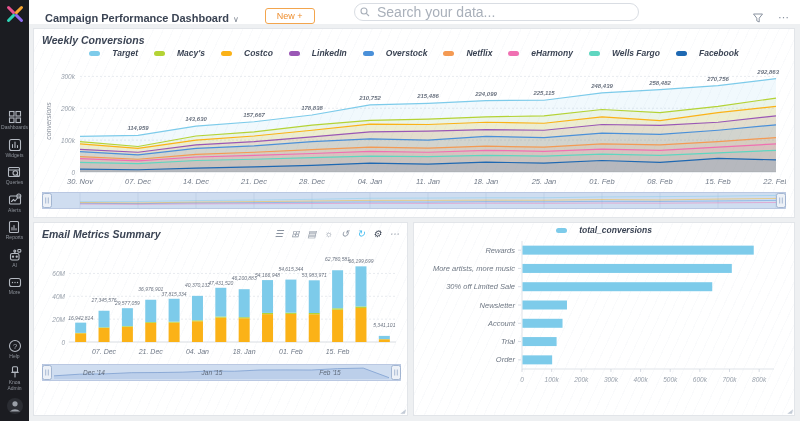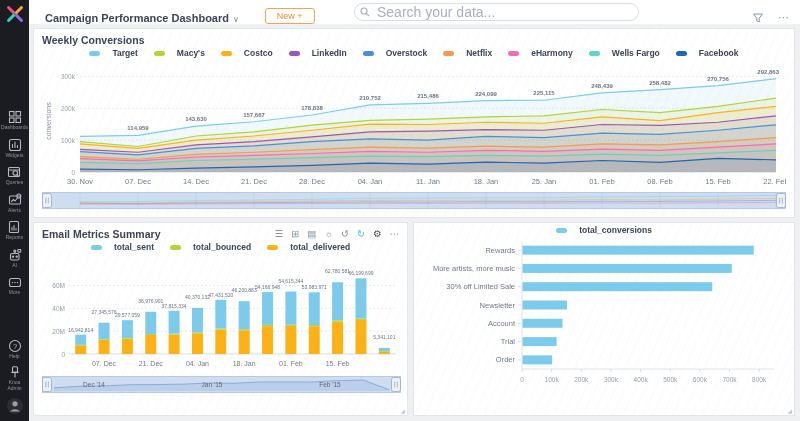--- a/index.html
+++ b/index.html
@@ -27,21 +27,21 @@
     font-size:9px; font-weight:normal; padding:2px 11px; border-radius:3px; cursor:pointer; }
   .search-wrap { position:absolute; left:325px; top:3px; width:285px; height:18px; }
   .search-wrap svg { position:absolute; left:6px; top:4px; }
   .search-input { width:100%; height:100%; border:1px solid #d9dde3; border-radius:10px;
     font-size:14px; padding-left:22px; color:#4a5260; outline:none; }
   .search-input::placeholder { color:#a9b0ba; }
   .topbar-right { margin-left:auto; display:flex; align-items:center; gap:14px; }
   .dots { font-size:11px; color:#8a93a0; letter-spacing:1px; cursor:pointer; }
 
   
-  .board { position:absolute; top:24px; left:0; right:0; bottom:0; }
+  .board { position:absolute; top:24px; left:0; right:0; bottom:0;font-style:italic; }
   .panel { position:absolute; background:#fff; border:1px solid #e2e5e9;
     background-image:repeating-linear-gradient(115deg, rgba(130,150,185,.045) 0 1px, transparent 1px 9px); }
   #weekly    { left:4px;   top:4px;   width:762px; height:190px; }
   #email     { left:4px;   top:198px; width:375px; height:194px; }
   #campaigns { left:384px; top:198px; width:382px; height:194px; }
   .panel-head { display:flex; align-items:center; padding:5px 8px 0 8px; }
   .panel-title { font-size:10.5px; font-weight:bold; color:#3b4454; }
   .toolbar { margin-left:auto; display:flex; gap:8px; align-items:center; }
   .tb-icon { font-size:9.5px; line-height:1; cursor:pointer; }
   .legend-row { display:flex; justify-content:center; gap:16px; margin-top:2px; }
@@ -330,34 +330,20 @@
               <span class="tb-icon" style="color: rgb(138, 147, 160);">☰</span>
               <span class="tb-icon" style="color: rgb(138, 147, 160);">⊞</span>
               <span class="tb-icon" style="color: rgb(138, 147, 160);">▤</span>
               <span class="tb-icon" style="color: rgb(138, 147, 160);">☼</span>
               <span class="tb-icon" style="color: rgb(138, 147, 160);">↺</span>
               <span class="tb-icon" style="color: rgb(69, 189, 240);">↻</span>
               <span class="tb-icon" style="color: rgb(65, 74, 89);">⚙</span>
               <span class="tb-icon" style="color: rgb(138, 147, 160);">⋯</span>
             </span>
         </div>
-        <div class="legend-row" id="email-legend">
-            <span class="legend-item">
-              <span class="legend-pill" style="background: rgb(125, 203, 234);"></span>
-              <span>total_sent</span>
-            </span>
-            <span class="legend-item">
-              <span class="legend-pill" style="background: rgb(180, 211, 53);"></span>
-              <span>total_bounced</span>
-            </span>
-            <span class="legend-item">
-              <span class="legend-pill" style="background: rgb(251, 178, 23);"></span>
-              <span>total_delivered</span>
-            </span>
-          </div>
         <div class="chart-wrap">
           <svg id="email-chart" width="359" height="120">
               <line x1="27" x2="354" y1="102" y2="102" stroke="#d9dde2" stroke-dasharray=""></line>
               <text x="23" y="104.5" font-size="6.5" fill="#98a0ab" text-anchor="end">0</text>
               <line x1="27" x2="354" y1="79.14285714285714" y2="79.14285714285714" stroke="#e8ebef" stroke-dasharray="2,2"></line>
               <text x="23" y="81.64285714285714" font-size="6.5" fill="#98a0ab" text-anchor="end">20M</text>
               <line x1="27" x2="354" y1="56.28571428571429" y2="56.28571428571429" stroke="#e8ebef" stroke-dasharray="2,2"></line>
               <text x="23" y="58.78571428571429" font-size="6.5" fill="#98a0ab" text-anchor="end">40M</text>
               <line x1="27" x2="354" y1="33.42857142857143" y2="33.42857142857143" stroke="#e8ebef" stroke-dasharray="2,2"></line>
               <text x="23" y="35.92857142857143" font-size="6.5" fill="#98a0ab" text-anchor="end">60M</text>

